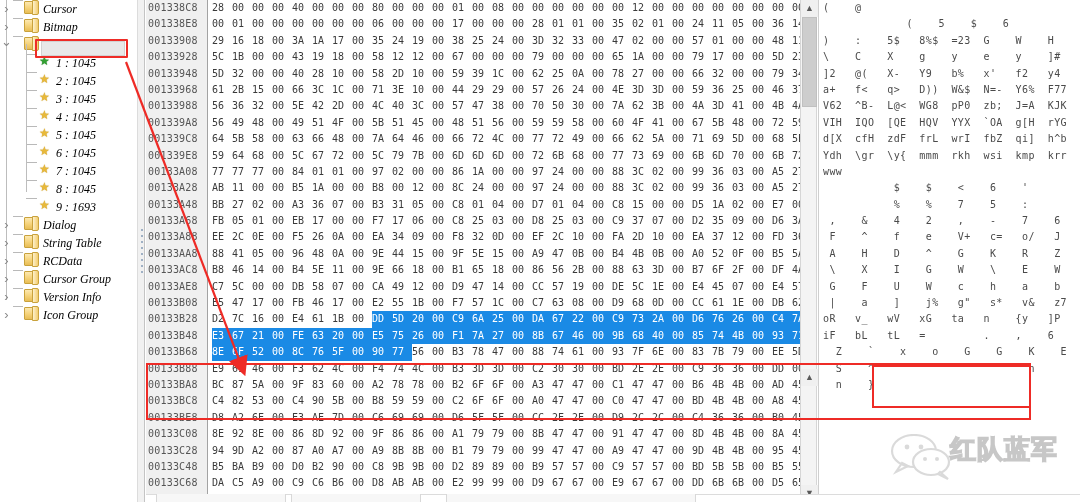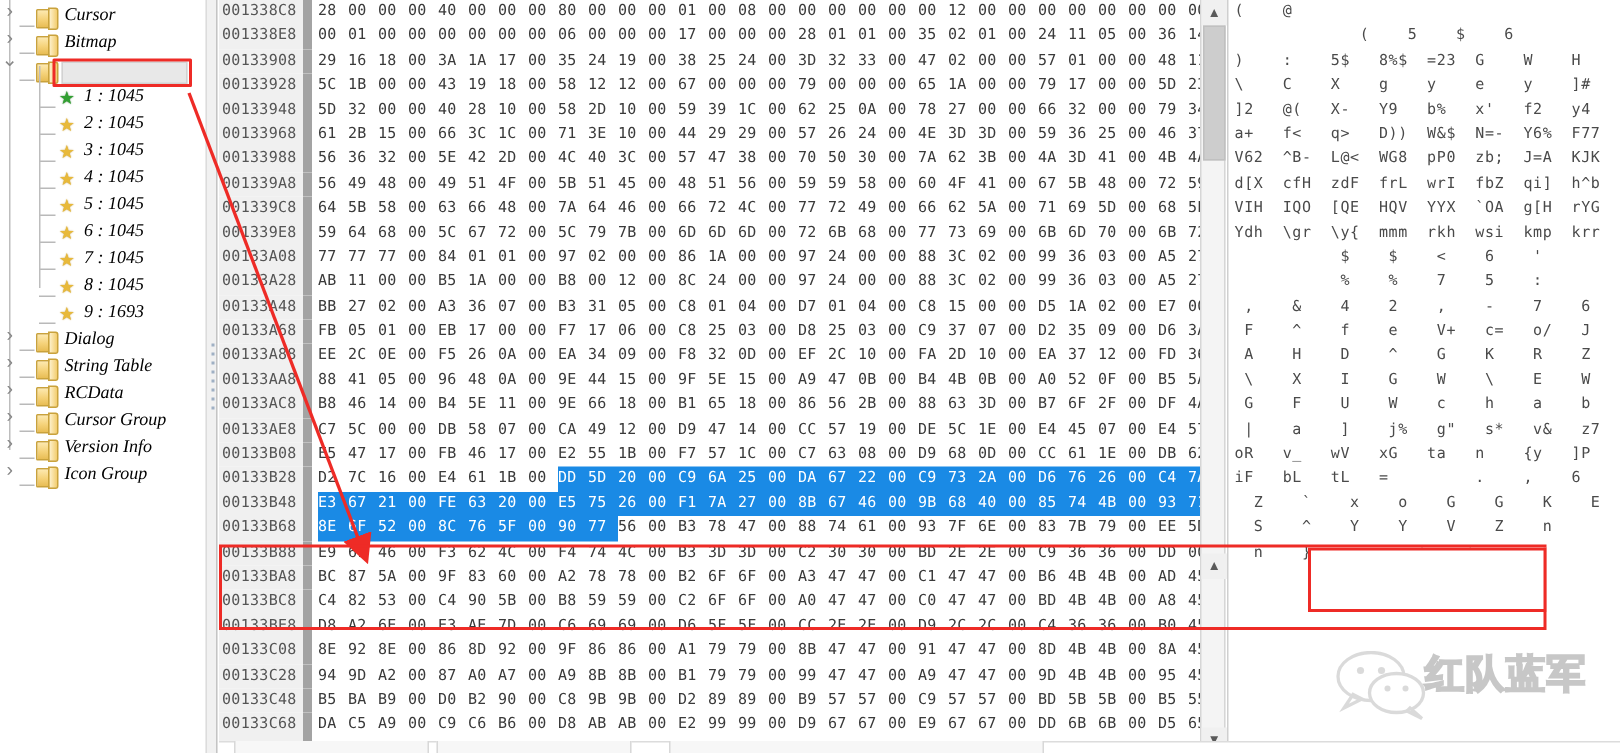--- a/index.html
+++ b/index.html
@@ -28,21 +28,21 @@
   .tree {
     position: relative;
     padding: 0;
     margin: 0;
   }
   .tnode {
     position: relative;
     height: 18px;
     line-height: 18px;
     display: flex;
-    align-items: flex-end;
+    align-items: flex-start;
     white-space: nowrap;
     font-family: "Liberation Serif", serif;
     font-style: italic;
     font-size: 12px;
     color: #000;
   }
   .chev {
     width: 13px;
     flex: 0 0 13px;
     text-align: center;
@@ -157,21 +157,21 @@
     line-height: 16.4px;
     white-space: nowrap;
     display: flex;
   }
   .addr {
     flex: 0 0 62px;
     background: #f0f0f0;
     color: #555;
     padding-left: 2px;
     letter-spacing: 0.2px;
-    border-right: 6px solid #a3a3a3;
+    border-right: 1px solid #a3a3a3;
   }
   .bytes {
     flex: 1 1 auto;
     padding-left: 4px;
     color: #3a3a3a;
     letter-spacing: 0.1px;
   }
   .bytes span.b { display: inline-block; width: 20px; text-align: left; }
   .bytes span.b.hl { background: #1a8ae5; color: #ffffff; }
 
@@ -548,23 +548,24 @@
   </div>
 
   <div id="asciipane">
       <div class="asciirow">(    @</div>
       <div class="asciirow">             (    5    $    6</div>
       <div class="asciirow">)    :    5$   8%$  =23  G    W    H</div>
       <div class="asciirow">\    C    X    g    y    e    y    ]#</div>
       <div class="asciirow">]2   @(   X-   Y9   b%   x'   f2   y4</div>
       <div class="asciirow">a+   f&lt;   q&gt;   D))  W&amp;$  N=-  Y6%  F77</div>
       <div class="asciirow">V62  ^B-  L@&lt;  WG8  pP0  zb;  J=A  KJK</div>
+      <div class="asciirow">VIH  IQO  [QE  HQV  YYX  `OA  g[H  rYG</div>
       <div class="asciirow">d[X  cfH  zdF  frL  wrI  fbZ  qi]  h^b</div>
-      <div class="asciirow">VIH  IQO  [QE  HQV  YYX  `OA  g[H  rYG</div>
       <div class="asciirow">Ydh  \gr  \y{  mmm  rkh  wsi  kmp  krr</div>
+      <div class="asciirow">www</div>
       <div class="asciirow">           $    $    &lt;    6    '</div>
       <div class="asciirow">           %    %    7    5    :</div>
       <div class="asciirow"> ,    &amp;    4    2    ,    -    7    6</div>
       <div class="asciirow"> F    ^    f    e    V+   c=   o/   J</div>
       <div class="asciirow"> A    H    D    ^    G    K    R    Z</div>
       <div class="asciirow"> \    X    I    G    W    \    E    W</div>
       <div class="asciirow"> G    F    U    W    c    h    a    b</div>
       <div class="asciirow"> |    a    ]    j%   g"   s*   v&amp;   z7</div>
       <div class="asciirow">oR   v_   wV   xG   ta   n    {y   ]P</div>
       <div class="asciirow">iF   bL   tL   =         .    ,    6</div>

